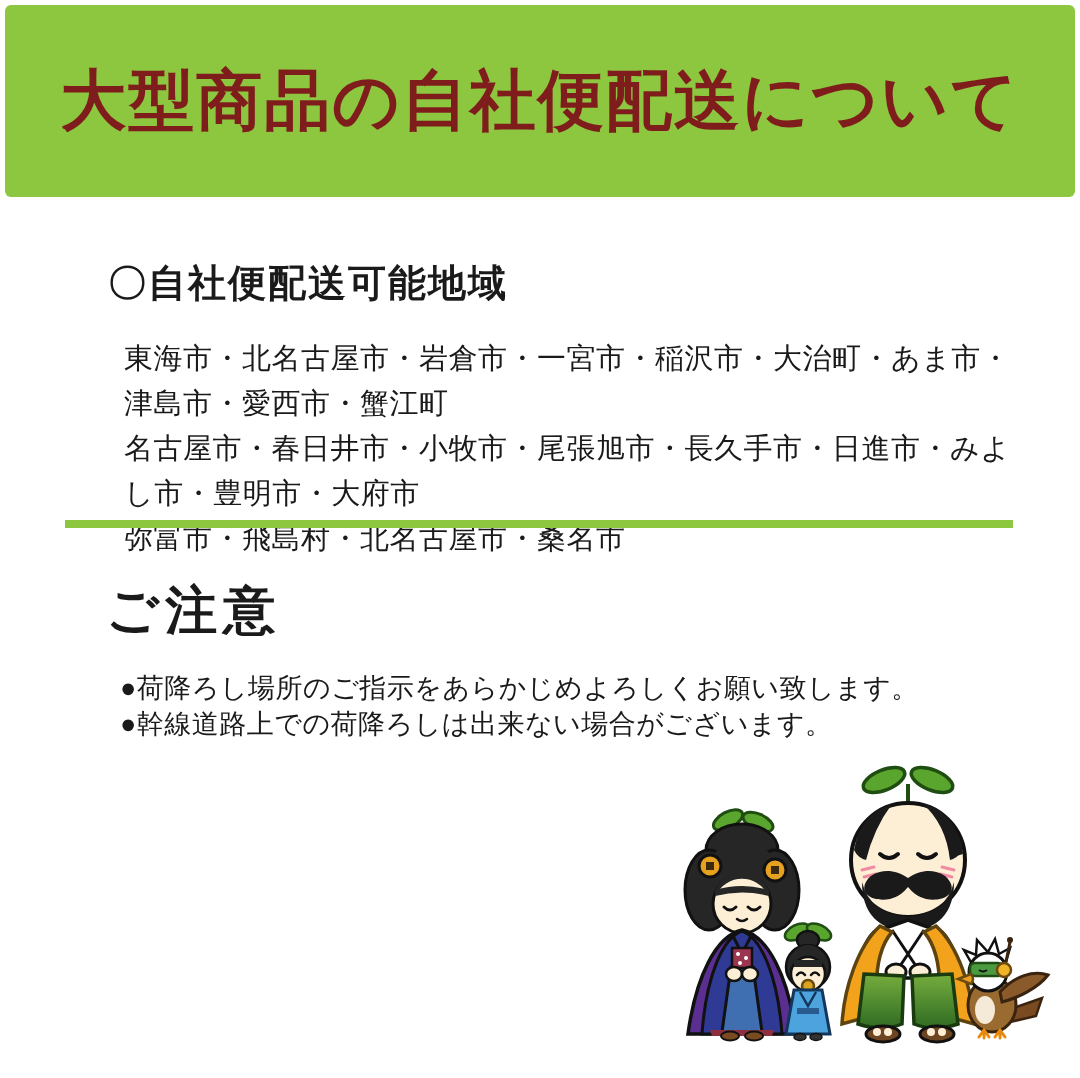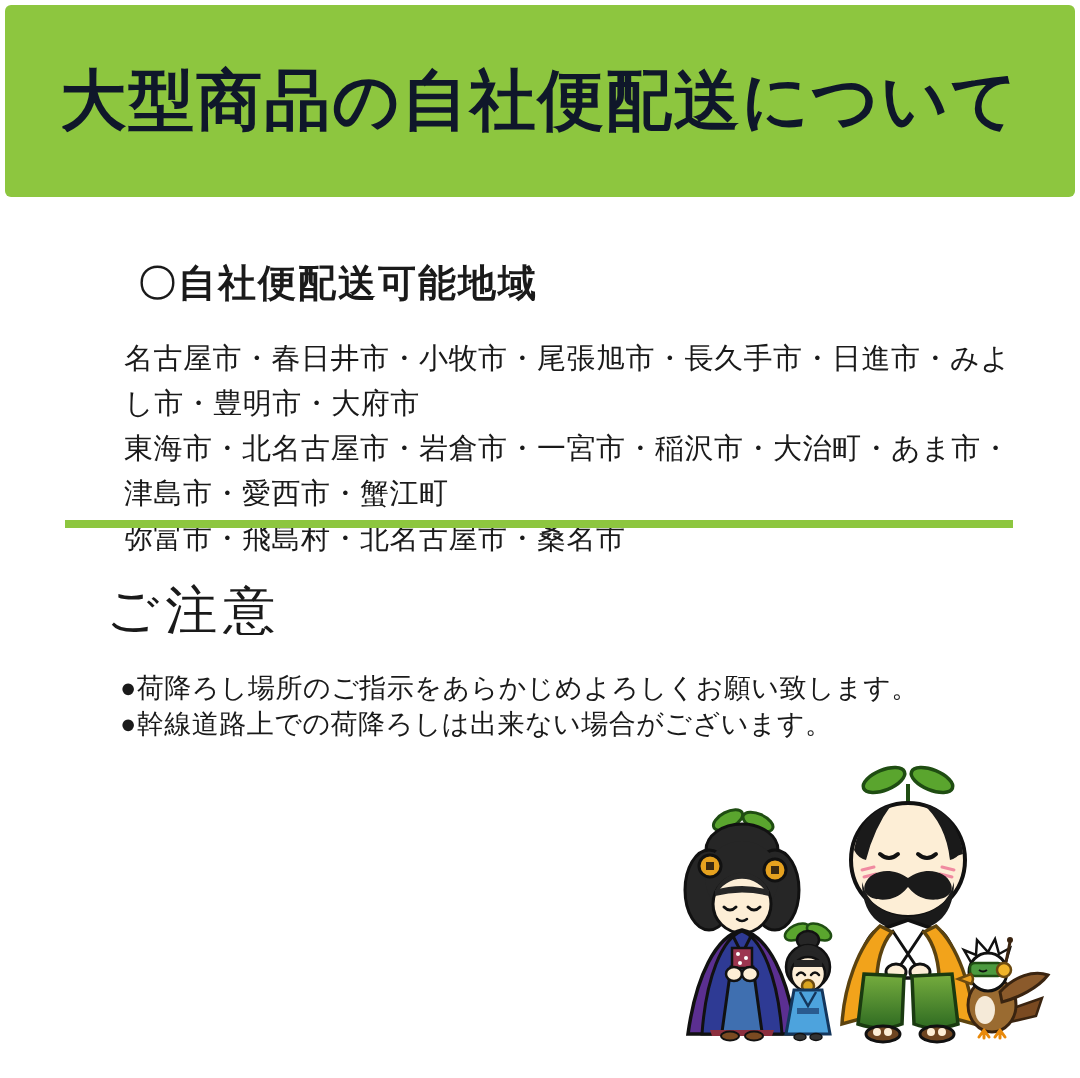--- a/index.html
+++ b/index.html
@@ -12,59 +12,59 @@
     overflow:hidden;
     font-family:"Liberation Sans","DejaVu Sans",sans-serif;
     color:var(--ink);
   }
   .header-banner {
     position:absolute; left:5px; top:5px; width:1070px; height:192px;
     background:var(--accent); border-radius:6px;
     display:flex; align-items:center; justify-content:center;
   }
   .header-title {
-    color:#0f172a; font-size:66px; font-weight:800; letter-spacing:2px;
+    color:#7f1d1d; font-size:66px; font-weight:800; letter-spacing:2px;
     white-space:nowrap;
   }
   .area-heading {
     position:absolute; left:108px; top:258px;
-    font-size:38px; font-weight:900; letter-spacing:2px; white-space:nowrap;margin-left:30px;
+    font-size:38px; font-weight:900; letter-spacing:2px; white-space:nowrap;
   }
   .area-lines {
     position:absolute; left:124px; top:336px; width:890px;
     font-size:29px; line-height:45px; font-weight:500; letter-spacing:0.5px;
   }
   .divider {
     position:absolute; left:65px; top:520px; width:948px; height:8px;
     background:var(--accent);
   }
   .notice-heading {
     position:absolute; left:106px; top:576px;
-    font-size:52px; font-weight:400; letter-spacing:6px; white-space:nowrap;
+    font-size:52px; font-weight:700; letter-spacing:6px; white-space:nowrap;
   }
   .notice-list {
     position:absolute; left:120px; top:670px; width:880px;
     font-size:27px; line-height:36px; font-weight:500; letter-spacing:0.5px;
   }
   .mascots {
     position:absolute; left:650px; top:762px; width:430px; height:305px;
   }
 </style>
 </head>
 <body>
 
 <div class="header-banner">
   <div class="header-title">大型商品の自社便配送について</div>
 </div>
 
 <div class="area-heading">〇自社便配送可能地域</div>
 
 <div class="area-lines">
+  <div>東海市・北名古屋市・岩倉市・一宮市・稲沢市・大治町・あま市・津島市・愛西市・蟹江町</div>
   <div>名古屋市・春日井市・小牧市・尾張旭市・長久手市・日進市・みよし市・豊明市・大府市</div>
-  <div>東海市・北名古屋市・岩倉市・一宮市・稲沢市・大治町・あま市・津島市・愛西市・蟹江町</div>
   <div>弥富市・飛島村・北名古屋市・桑名市</div>
 </div>
 
 <div class="divider"></div>
 
 <div class="notice-heading">ご注意</div>
 
 <div class="notice-list">
   <div>●荷降ろし場所のご指示をあらかじめよろしくお願い致します。</div>
   <div>●幹線道路上での荷降ろしは出来ない場合がございます。</div>

